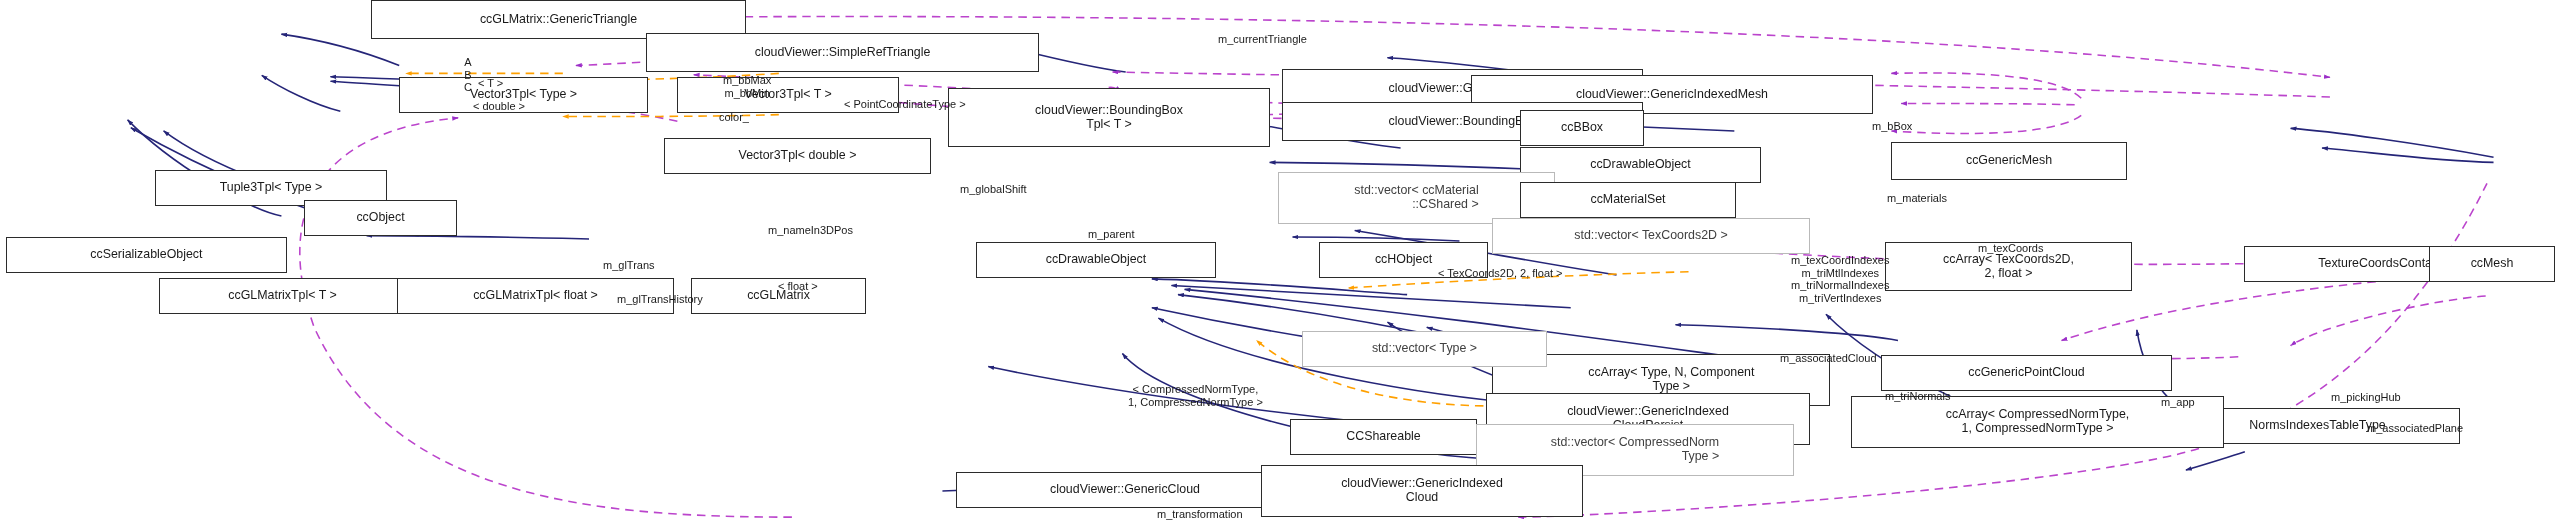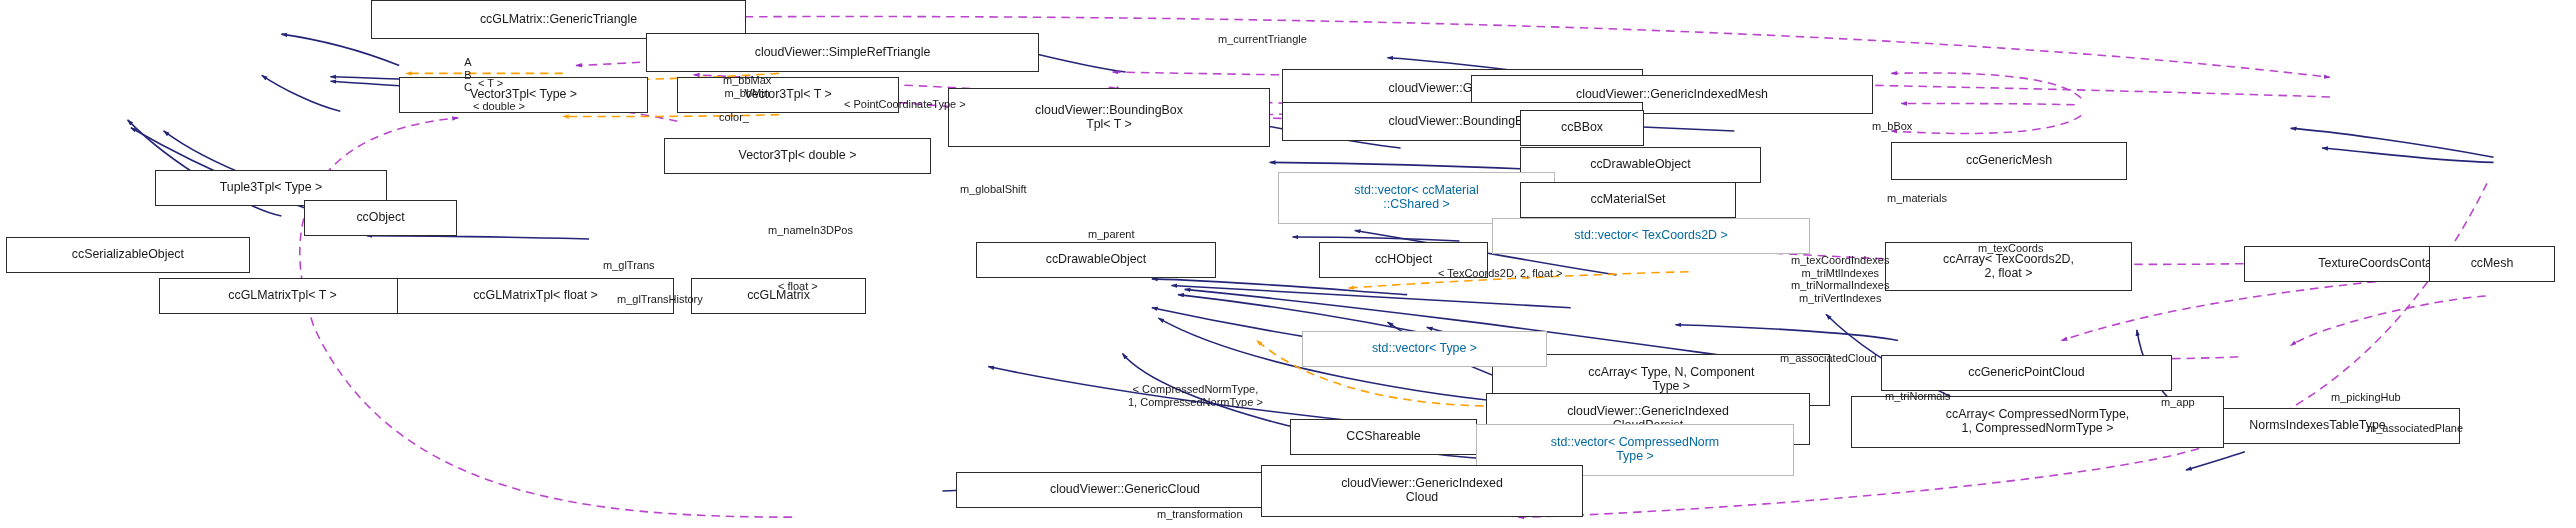--- a/index.html
+++ b/index.html
@@ -34,21 +34,22 @@
     display: flex;
     align-items: center;
     justify-content: center;
     text-align: center;
     padding: 0.7px 3.3px;
     white-space: pre-line;
     z-index: 5;
   }
   .node.thin {
     border: 0.7px solid #b9b9b9;
-    color: #0369a1;
+    color: #404040;
+    text-align: right;
   }
   .edge-label {
     position: absolute;
     font-size: 11px;
     color: #1a1a1a;
     line-height: 1.15;
     white-space: pre-line;
     text-align: center;
     z-index: 6;
     background: transparent;
@@ -159,21 +160,21 @@
       <div class="node" style="left: 1520px; top: 147px; width: 241px; height: 36px;">ccDrawableObject</div>
       <div class="node" style="left: 304px; top: 200px; width: 153px; height: 36px;">ccObject</div>
       <div class="node thin" style="left: 1278px; top: 172px; width: 277px; height: 52px;">std::vector&lt; ccMaterial
 ::CShared &gt;</div>
       <div class="node" style="left: 1520px; top: 182px; width: 216px; height: 36px;">ccMaterialSet</div>
       <div class="node thin" style="left: 1492px; top: 218px; width: 318px; height: 36px;">std::vector&lt; TexCoords2D &gt;</div>
       <div class="node" style="left: 1885px; top: 242px; width: 247px; height: 49px;">ccArray&lt; TexCoords2D,
 2, float &gt;</div>
       <div class="node" style="left: 2244px; top: 246px; width: 283px; height: 36px;">TextureCoordsContainer</div>
       <div class="node" style="left: 2429px; top: 246px; width: 126px; height: 36px;">ccMesh</div>
-      <div class="node" style="left: 5.9px; top: 237px; width: 244px; height: 36px;">ccSerializableObject</div>
+      <div class="node" style="left: 5.9px; top: 237px; width: 281px; height: 36px;">ccSerializableObject</div>
       <div class="node" style="left: 1319px; top: 242px; width: 169px; height: 36px;">ccHObject</div>
       <div class="node" style="left: 976px; top: 242px; width: 240px; height: 36px;">ccDrawableObject</div>
       <div class="node" style="left: 691px; top: 278px; width: 175px; height: 36px; text-align: right;">ccGLMatrix</div>
       <div class="node" style="left: 159px; top: 278px; width: 247px; height: 36px;">ccGLMatrixTpl&lt; T &gt;</div>
       <div class="node" style="left: 397px; top: 278px; width: 277px; height: 36px;">ccGLMatrixTpl&lt; float &gt;</div>
       <div class="node" style="left: 1492px; top: 354px; width: 338px; height: 52px; padding-left: 24px;">ccArray&lt; Type, N, Component
 Type &gt;</div>
       <div class="node thin" style="left: 1302px; top: 331px; width: 245px; height: 36px;">std::vector&lt; Type &gt;</div>
       <div class="node" style="left: 1881px; top: 355px; width: 291px; height: 36px;">ccGenericPointCloud</div>
       <div class="node" style="left: 2175px; top: 408px; width: 285px; height: 36px;">NormsIndexesTableType</div>

